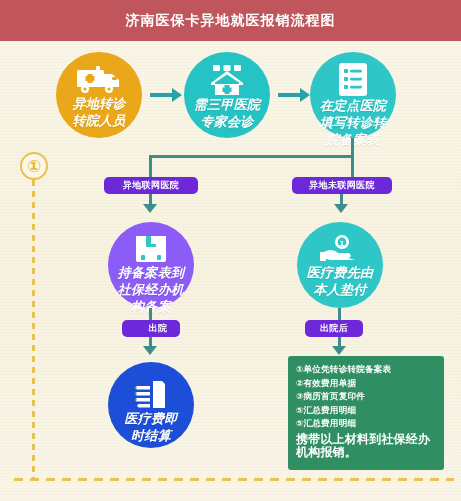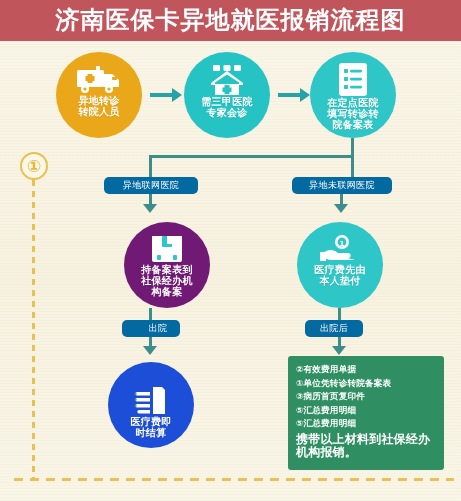--- a/index.html
+++ b/index.html
@@ -36,21 +36,21 @@
     width: 461px; height: 41px;
     background: #c0555b;
   }
   #title-text {
     position: absolute;
     left: 0; top: 0;
     width: 461px; height: 41px;
     line-height: 41px;
     text-align: center;
     color: #ffffff;
-    font-size: 24px;
+    font-size: 14px;
     font-weight: bold;
     letter-spacing: 1px;
     white-space: nowrap;
   }
 
   
   .node {
     position: absolute;
     border-radius: 50%;
     display: flex;
@@ -58,26 +58,27 @@
     align-items: center;
     justify-content: flex-start;
     box-sizing: border-box;
     color: #ffffff;
     text-align: center;
   }
   .node .node-icon {
     display: block;
   }
   .node .node-label {
-    font-size: 10px;
-    font-weight: bold;
-    line-height: 11px;
+    font-size: 13px;
+    font-weight: bold;
+    line-height: 17px;
     letter-spacing: 0.3px;
     white-space: pre-line;
     text-shadow: 0 1px 1px rgba(0,0,0,0.10);
+    font-style: italic;
   }
 
   
   #node-transfer-person {
     left: 56px; top: 52px;
     width: 86px; height: 86px;
     background: #e9a719;
     padding-top: 13px;
   }
   #node-expert-consult {
@@ -87,48 +88,48 @@
     padding-top: 13px;
   }
   #node-record-form {
     left: 310px; top: 52px;
     width: 86px; height: 86px;
     background: #2ec6c6;
     padding-top: 10px;
   }
   
   #node-filing {
-    left: 124px; top: 222px;
-    width: 86px; height: 86px;
-    background: #701a75;
+    left: 108px; top: 222px;
+    width: 86px; height: 86px;
+    background: #8b5cf6;
     padding-top: 12px;
   }
   #node-self-pay {
     left: 297px; top: 222px;
     width: 86px; height: 86px;
     background: #2ec6c6;
     padding-top: 12px;
   }
   
   #node-instant-settle {
     left: 108px; top: 362px;
     width: 86px; height: 86px;
     background: #1d4ed8;
     padding-top: 14px;
     justify-content: center;
   }
 
   
   .pill {
     position: absolute;
-    background: #0369a1;
+    background: #6d28d9;
     border-radius: 5px;
     color: #ffffff;
     font-size: 9px;
-    font-weight: normal;
+    font-weight: bold;
     letter-spacing: 0.4px;
     display: flex;
     align-items: center;
     justify-content: center;
     white-space: nowrap;
     box-sizing: border-box;
   }
   #pill-networked   { left: 104px; top: 177px; width: 94px; height: 17px; }
   #pill-unnetworked { left: 292px; top: 177px; width: 100px; height: 17px; }
   #pill-discharge   { left: 122px; top: 320px; width: 58px; height: 17px; padding-left: 14px; }
@@ -352,22 +353,22 @@
         <circle cx="2.6" cy="13.7" r="1.1" fill="#3c9a6a"></circle>
         <circle cx="2.6" cy="19.7" r="1.1" fill="#3c9a6a"></circle>
       </svg>
     </span>
     <span class="node-label">医疗费即
 时结算</span>
   </div>
 
   <div id="list-box">
     <ul>
+      <li>①单位凭转诊转院备案表</li>
       <li>②有效费用单据</li>
-      <li>①单位凭转诊转院备案表</li>
       <li>③病历首页复印件</li>
       <li>⑤汇总费用明细</li>
       <li>⑤汇总费用明细</li>
     </ul>
     <div id="list-footer" style="white-space: pre-line;">携带以上材料到社保经办
 机构报销。</div>
   </div>
 
 </div>
 

